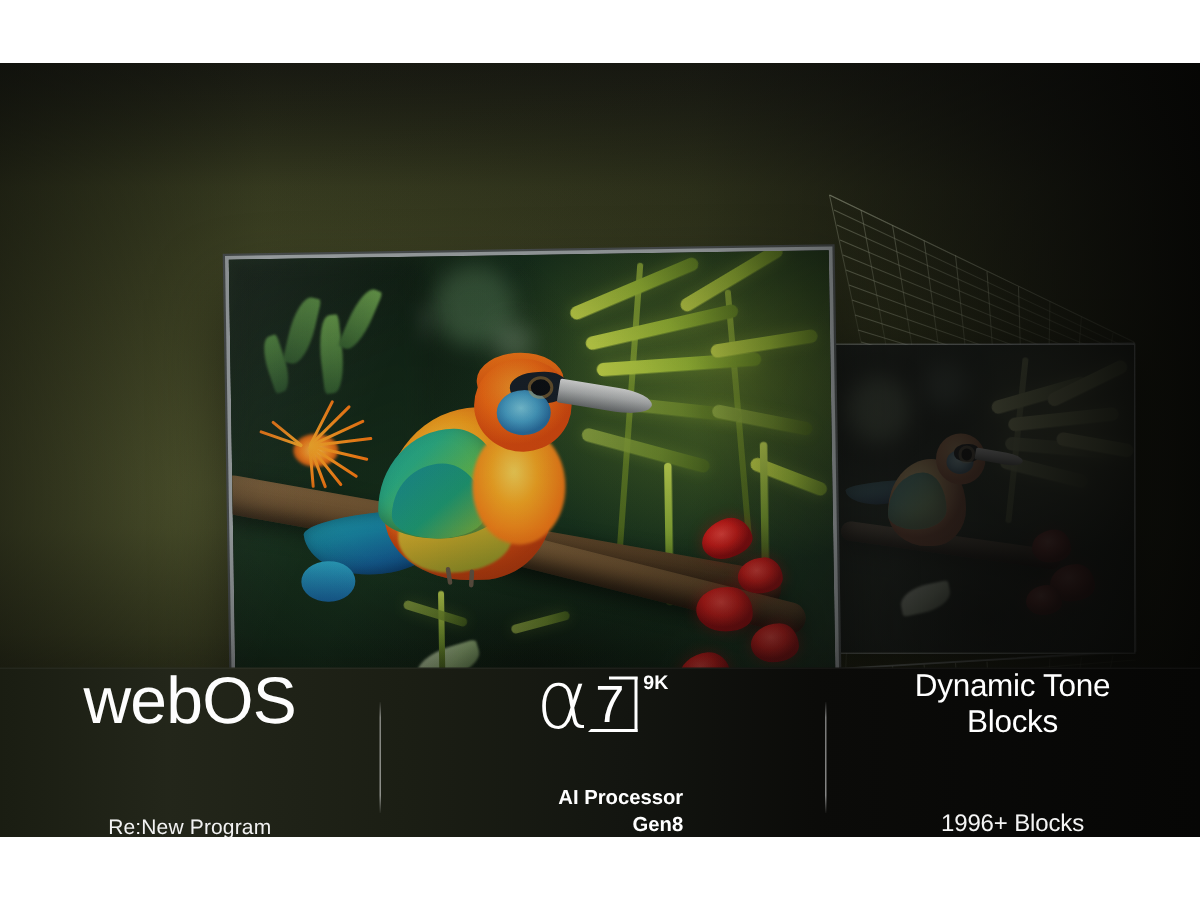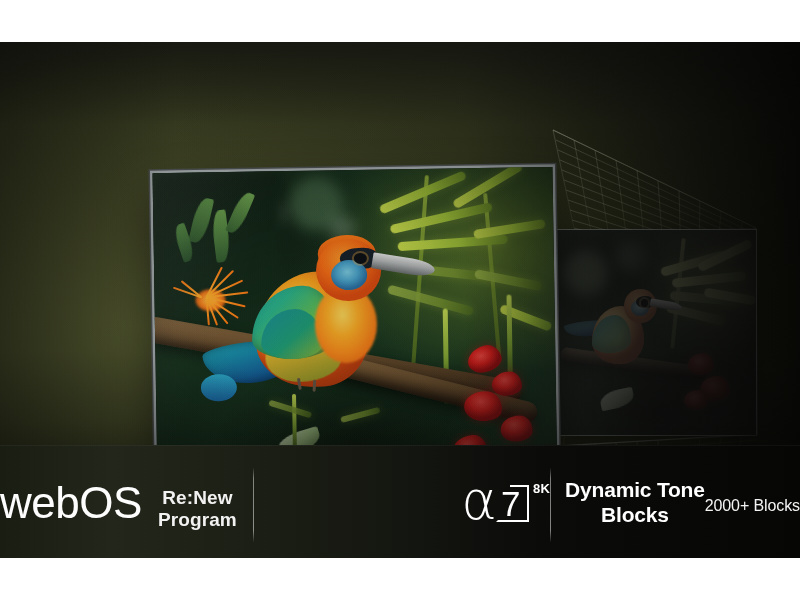--- a/index.html
+++ b/index.html
@@ -271,23 +271,23 @@
   .fb-row {
     position: absolute;
     inset: 0;
     display: flex;
     align-items: center;
   }
   .fb-cell {
     position: relative;
     height: 100%;
     display: flex;
-    flex-direction: row;
+    flex-direction: column;
     align-items: center;
-    justify-content: flex-end;
+    justify-content: space-between;
     text-align: center;
     color: #ffffff;
   }
   .cell-webos  { width: 253px; }
   .cell-alpha  { width: 297px; }
   .cell-dtm    { width: 250px; }
 
   .divider {
     position: absolute;
     top: 22px;
@@ -301,22 +301,22 @@
   .webos-word {
     font-size: 44px;
     font-weight: 300;
     letter-spacing: -0.5px;
     line-height: 0.98;
     color: #fdfdfd;
     font-family: "Liberation Sans", sans-serif;
   }
   .webos-sub {
     margin-top: 13px;
-    font-size: 19px;
-    font-weight: 700;
+    font-size: 14px;
+    font-weight: 400;
     color: #f2f2f2;
     letter-spacing: 0.1px;
   }
 
   
   .alpha-mark {
     position: relative;
     display: flex;
     align-items: flex-start;
     height: 46px;
@@ -372,21 +372,21 @@
     font-weight: 700;
     color: #ffffff;
     line-height: 1.32;
     text-align: right;
     width: 108px;
   }
   .alpha-sub .l2 { display: block; }
 
   .dtm-title {
     font-size: 21px;
-    font-weight: 700;
+    font-weight: 400;
     line-height: 1.16;
     color: #ffffff;
     letter-spacing: -0.2px;
   }
   .dtm-sub {
     margin-top: 7px;
     font-size: 16px;
     font-weight: 400;
     color: #f4f4f4;
     letter-spacing: -0.1px;
@@ -619,30 +619,34 @@
         </div>
 
         <div class="fb-cell cell-alpha">
           <div class="alpha-mark">
             <span class="alpha-glyph">α</span>
             <span class="seven-box">
               <span class="bx"></span>
               <span class="bx-top"></span>
               <span class="sev">7</span>
             </span>
-            <span class="fourk">8K</span>
+            <span class="fourk">9K</span>
+          </div>
+          <div class="alpha-sub">
+            <span>AI Processor</span>
+            <span class="l2">Gen8</span>
           </div>
         </div>
 
         <div class="fb-cell cell-dtm">
           <div class="dtm-title">
             <span>Dynamic Tone</span><br>
             <span>Blocks</span>
           </div>
-          <div class="dtm-sub">2000+ Blocks</div>
+          <div class="dtm-sub">1996+ Blocks</div>
         </div>
 
       </div>
       <div class="divider d1"></div>
       <div class="divider d2"></div>
     </div>
 
   </div>
 </div>
 

